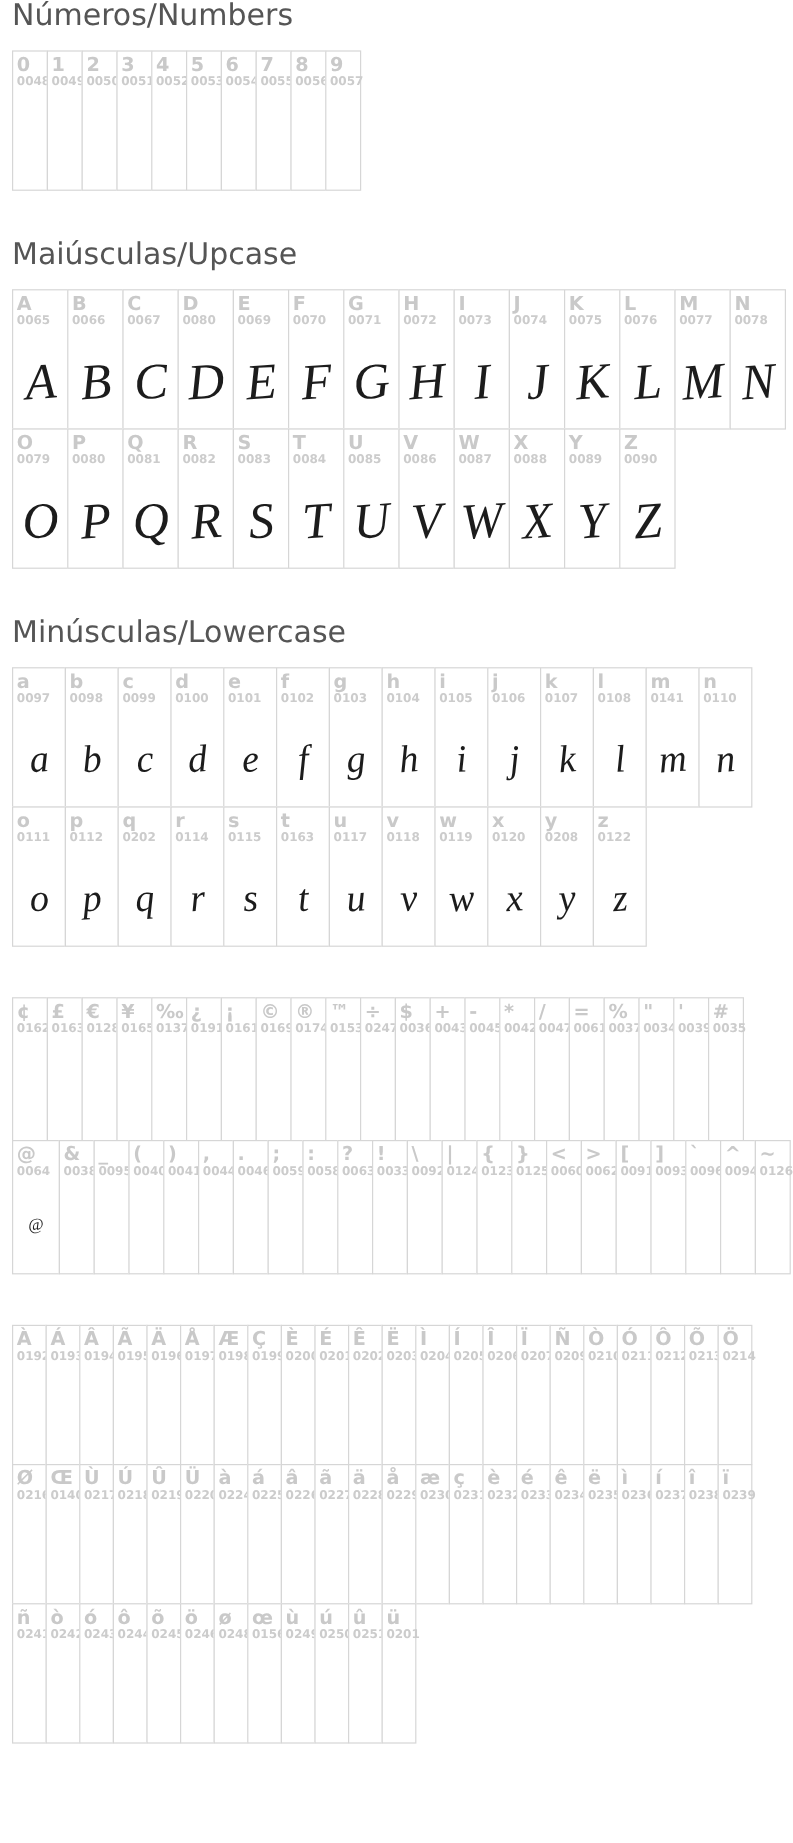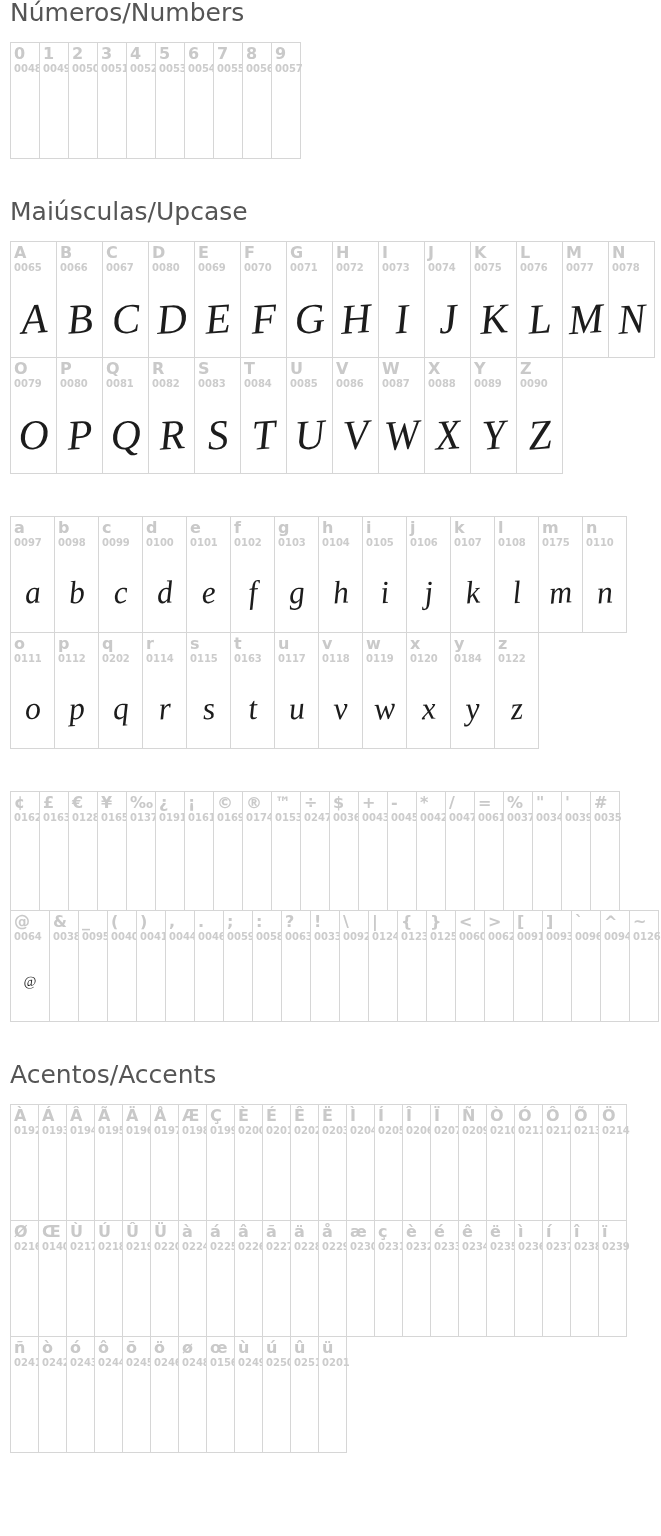--- a/index.html
+++ b/index.html
@@ -314,20 +314,21 @@
             <div class="labels">
               <div class="char-label">Z</div>
               <div class="char-code">0090</div>
             </div>
             <div class="glyph">Z</div>
           </div>
         </div>
       </div>
     </div>
     <div class="section sec-lowercase">
+      <div class="sec-title">Minúsculas/Lowercase</div>
       <div class="ctable">
         <div class="crow">
           <div class="ccell">
             <div class="labels">
               <div class="char-label">a</div>
               <div class="char-code">0097</div>
             </div>
             <div class="glyph">a</div>
           </div>
           <div class="ccell">
@@ -403,21 +404,21 @@
           <div class="ccell">
             <div class="labels">
               <div class="char-label">l</div>
               <div class="char-code">0108</div>
             </div>
             <div class="glyph">l</div>
           </div>
           <div class="ccell">
             <div class="labels">
               <div class="char-label">m</div>
-              <div class="char-code">0175</div>
+              <div class="char-code">0141</div>
             </div>
             <div class="glyph">m</div>
           </div>
           <div class="ccell">
             <div class="labels">
               <div class="char-label">n</div>
               <div class="char-code">0110</div>
             </div>
             <div class="glyph">n</div>
           </div>
@@ -489,21 +490,21 @@
           <div class="ccell">
             <div class="labels">
               <div class="char-label">x</div>
               <div class="char-code">0120</div>
             </div>
             <div class="glyph">x</div>
           </div>
           <div class="ccell">
             <div class="labels">
               <div class="char-label">y</div>
-              <div class="char-code">0184</div>
+              <div class="char-code">0208</div>
             </div>
             <div class="glyph">y</div>
           </div>
           <div class="ccell">
             <div class="labels">
               <div class="char-label">z</div>
               <div class="char-code">0122</div>
             </div>
             <div class="glyph">z</div>
           </div>
@@ -813,21 +814,20 @@
             <div class="labels">
               <div class="char-label">~</div>
               <div class="char-code">0126</div>
             </div>
             <div class="glyph"></div>
           </div>
         </div>
       </div>
     </div>
     <div class="section sec-accents">
-      <div class="sec-title">Acentos/Accents</div>
       <div class="ctable">
         <div class="crow">
           <div class="ccell">
             <div class="labels">
               <div class="char-label">À</div>
               <div class="char-code">0192</div>
             </div>
             <div class="glyph"></div>
           </div>
           <div class="ccell">

